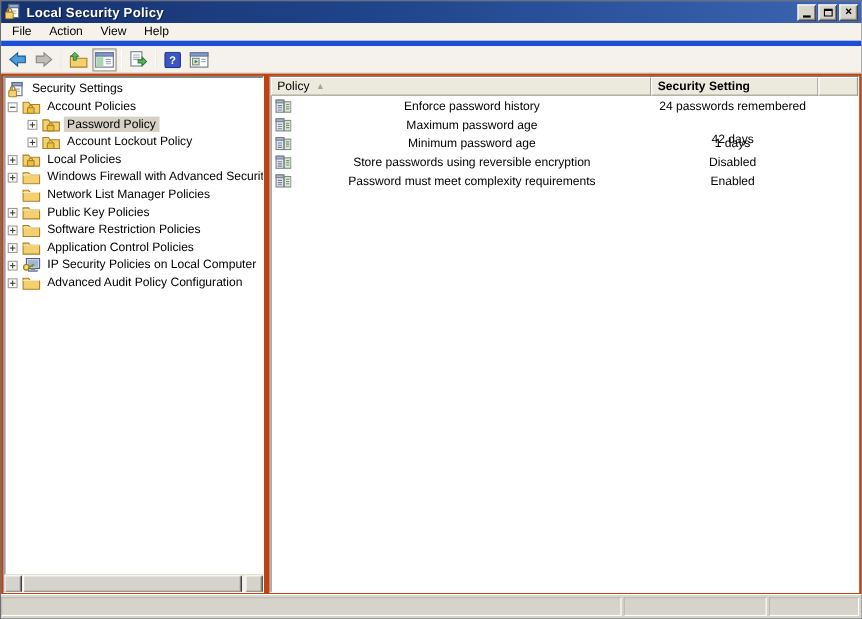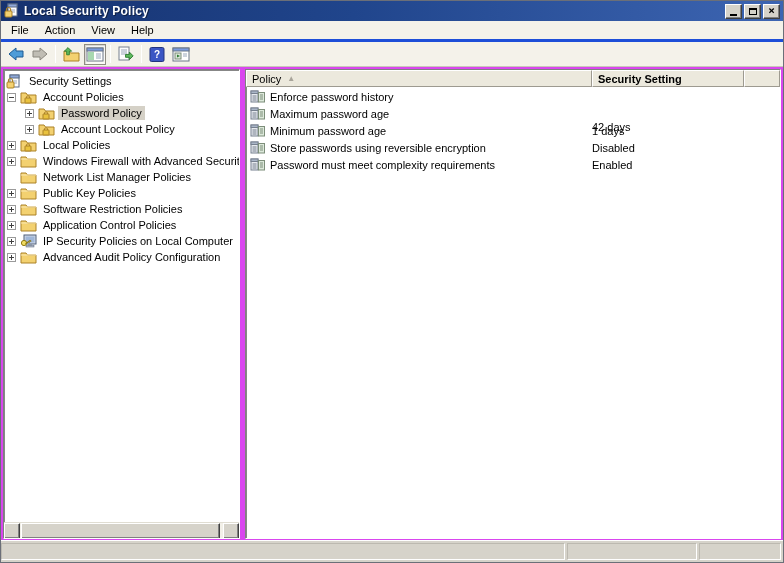--- a/index.html
+++ b/index.html
@@ -17,33 +17,33 @@
   .winbtn { width:17px; height:15px; margin-left:2px; background:#d6d3ca;
             border:1px solid; border-color:#fff #404040 #404040 #fff; box-shadow:inset -1px -1px 0 #808080;
             display:flex; align-items:center; justify-content:center; font-size:10px; line-height:1;
             font-family:"DejaVu Sans Mono",monospace; font-weight:bold; cursor:default; }
   .glyph-min { width:7px; height:2px; background:#000; margin-top:7px; }
   .glyph-max { width:8px; height:7px; border:1px solid #000; border-top-width:2px; }
   .glyph-close { font-size:11px; font-weight:bold; margin-top:-1px; }
 
   
   .menubar { height:21px; flex:0 0 21px; background:#f4f2ea; display:flex; align-items:center;
-             border-bottom:3px solid #1d4ed8; padding-left:2px; }
+             border-bottom:5px solid #1d4ed8; padding-left:2px; }
   .menu-item { padding:3px 8px; cursor:default; }
 
   
   .toolbar { height:25px; flex:0 0 25px; background:#f4f2ea; display:flex; align-items:center;
              border-bottom:1px solid #c9c6ba; padding-left:3px; }
   .tbtn { width:22px; height:21px; display:flex; align-items:center; justify-content:center; margin:0 1px;
           border:1px solid transparent; }
   .tbtn.pressed { border-color:#8f8c82; background:#faf9f5; box-shadow:inset 1px 1px 1px rgba(0,0,0,.15); }
   .tsep { width:1px; height:18px; background:#c2bfb4; border-right:1px solid #fff; margin:0 3px; }
 
   
-  .main { flex:1; display:flex; background:#d946ef; padding:2px 2px 1px 2px; min-height:0; }
+  .main { flex:1; display:flex; background:#c2410c; padding:2px 2px 1px 2px; min-height:0;text-align:center; }
   .tree-pane { width:237px; flex:0 0 237px; background:#fff; border:1px solid; border-color:#808080 #fff #fff #808080;
                box-shadow:inset 1px 1px 0 #404040a0; position:relative; overflow:hidden; display:flex; flex-direction:column; }
   .splitter { width:5px; flex:0 0 5px; cursor:col-resize; }
   .list-pane { flex:1; background:#fff; border:1px solid; border-color:#808080 #fff #fff #808080;
                box-shadow:inset 1px 1px 0 #404040a0; overflow:hidden; display:flex; flex-direction:column; }
 
   
   .tree-scroll { flex:1; overflow:hidden; padding-top:3px; }
   .trow { height:16px; display:flex; align-items:center; white-space:nowrap; cursor:default; }
   .ebox { width:9px; height:9px; flex:0 0 9px; border:1px solid #9a9a9a; background:#fff; margin:0 4px 0 3px;
@@ -342,20 +342,21 @@
                 <rect x="1" y="1" width="7" height="2.5" fill="#aab6c8" stroke="#76808f"></rect>
                 <line x1="2.5" y1="6" x2="6.5" y2="6" stroke="#76808f"></line>
                 <line x1="2.5" y1="8" x2="6.5" y2="8" stroke="#76808f"></line>
                 <line x1="2.5" y1="10" x2="6.5" y2="10" stroke="#76808f"></line>
                 <rect x="8.5" y="2.5" width="6" height="9.5" fill="#dce8da" stroke="#7d8e7a"></rect>
                 <line x1="10" y1="5" x2="13" y2="5" stroke="#7d8e7a"></line>
                 <line x1="10" y1="7" x2="13" y2="7" stroke="#7d8e7a"></line>
                 <line x1="10" y1="9" x2="13" y2="9" stroke="#7d8e7a"></line>
               </svg></span>
             <span class="lcell" style="width: 322px; flex: 0 0 auto;">Enforce password history</span>
+            <span class="lcell" style="width: 152px;">24 passwords remembered</span>
           </div>
           <div class="lrow">
             <span class="ricon"><svg xmlns="http://www.w3.org/2000/svg" width="15" height="13" viewBox="0 0 15 13">
                 <rect x="1" y="1" width="7" height="11" fill="#e6e9ee" stroke="#76808f"></rect>
                 <rect x="1" y="1" width="7" height="2.5" fill="#aab6c8" stroke="#76808f"></rect>
                 <line x1="2.5" y1="6" x2="6.5" y2="6" stroke="#76808f"></line>
                 <line x1="2.5" y1="8" x2="6.5" y2="8" stroke="#76808f"></line>
                 <line x1="2.5" y1="10" x2="6.5" y2="10" stroke="#76808f"></line>
                 <rect x="8.5" y="2.5" width="6" height="9.5" fill="#dce8da" stroke="#7d8e7a"></rect>
                 <line x1="10" y1="5" x2="13" y2="5" stroke="#7d8e7a"></line>

